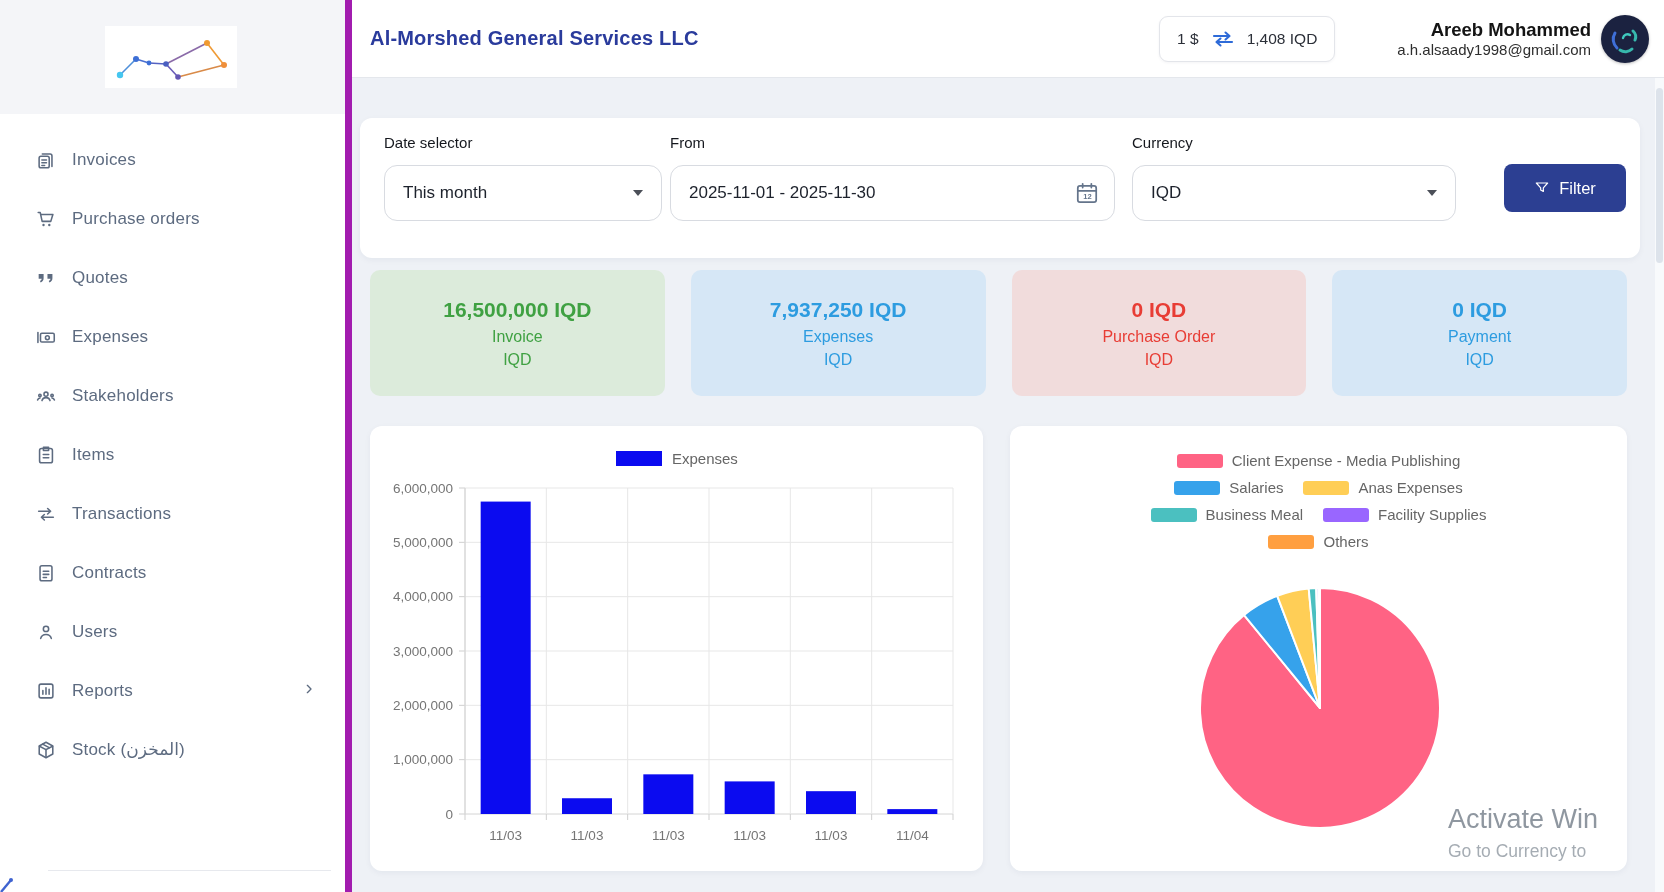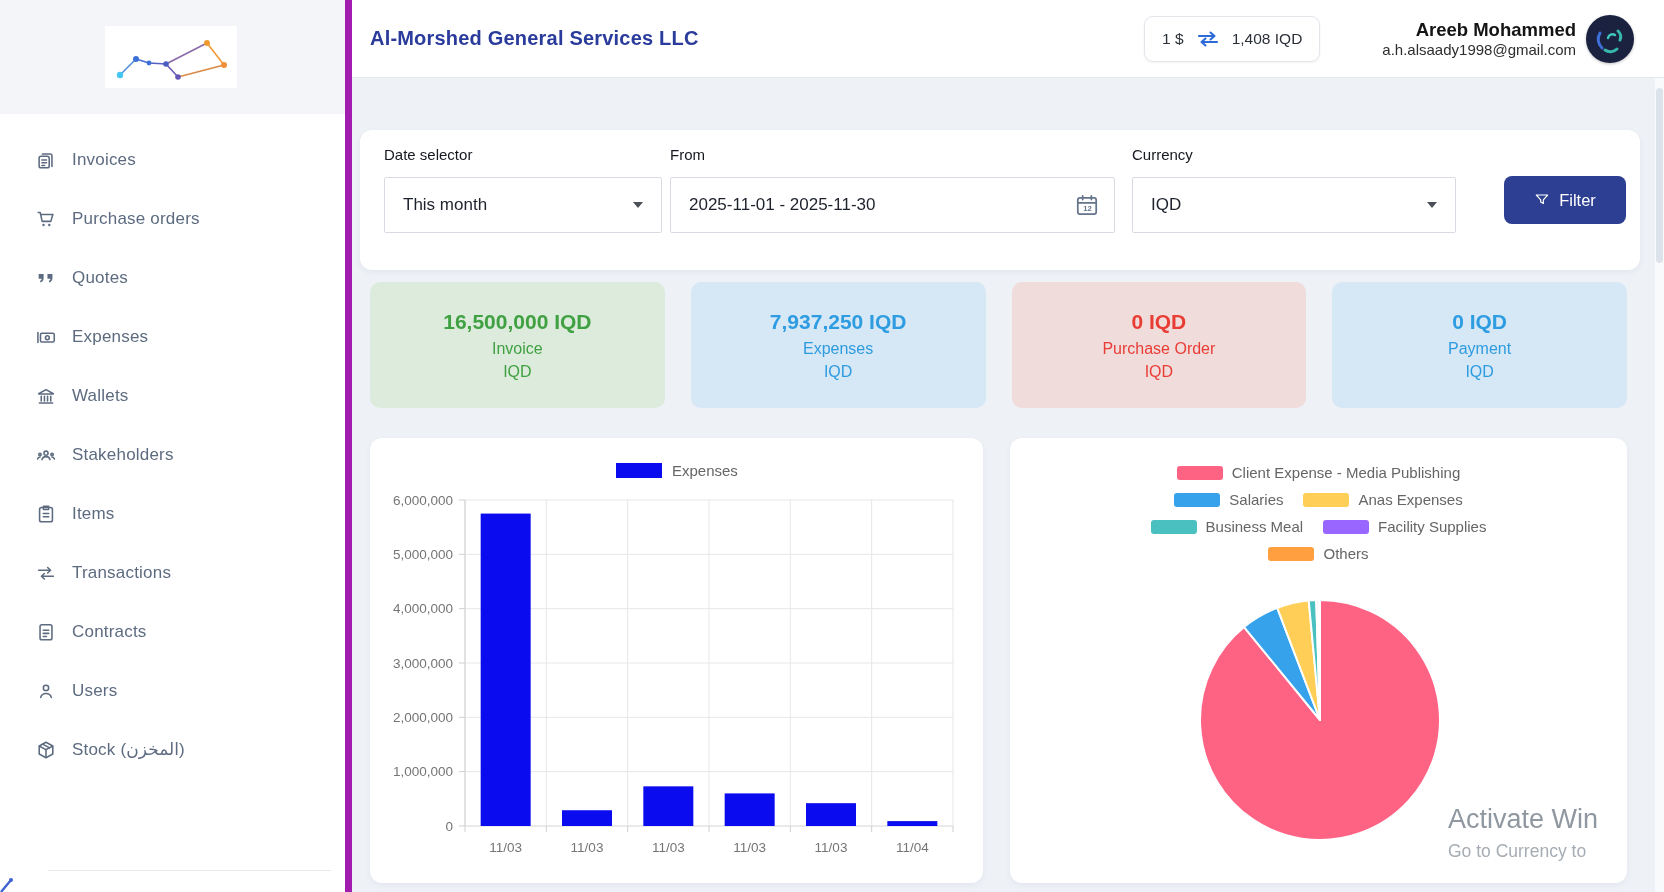--- a/index.html
+++ b/index.html
@@ -25,44 +25,44 @@
   .nav-label { font-size:17px; color:#5d6b80; letter-spacing:.2px; }
   .nav-chevron { margin-left:auto; }
   .nav-chevron svg { width:16px; height:16px; stroke:#5d6b80; fill:none; stroke-width:2;
     stroke-linecap:round; stroke-linejoin:round; }
   .sidebar-divider { position:absolute; left:48px; right:14px; bottom:21px;
     height:1px; background:#e7e9ee; }
   .sidebar-fragment { position:absolute; left:0; bottom:0; }
   
   .header { position:absolute; left:352px; right:0; top:0; height:78px; background:#fff;
     border-bottom:1px solid #e4e7ec; display:flex; align-items:center;
-    padding:0 30px 0 18px; z-index:4; }
+    padding:0 15px 0 18px; z-index:4; }
   .company-title { font-size:20px; font-weight:700; color:#2a3b9c; letter-spacing:.2px; }
   .exchange-box { margin-left:auto; height:46px; border:1px solid #e3e5ea; border-radius:9px;
     background:#fff; display:flex; align-items:center; gap:13px; padding:0 17px;
     box-shadow:0 1px 3px rgba(30,40,70,.05); }
   .exchange-box span { font-size:15.5px; color:#2b2f38; font-weight:500; }
   .swap-icon svg { width:22px; height:18px; stroke:#2e6bd8; fill:none; stroke-width:2.1;
     stroke-linecap:round; stroke-linejoin:round; display:block; }
   .user-block { margin-left:62px; text-align:right; line-height:1.25; }
   .user-name { font-size:18.5px; font-weight:600; color:#141414; }
   .user-email { font-size:15px; color:#2e2e2e; }
   .avatar { width:48px; height:48px; border-radius:50%; background:#1b2240; margin-left:10px;
     flex:0 0 48px; display:flex; align-items:center; justify-content:center;
     box-shadow:0 1px 3px rgba(0,0,0,.25); cursor:pointer; }
   
-  .content { position:absolute; left:352px; top:78px; right:0; bottom:0; padding-top:52px; }
+  .content { position:absolute; left:352px; top:78px; right:0; bottom:0; padding-top:40px; }
   .filter-card { margin:0 24px 0 8px; background:#fff; border-radius:12px;
     box-shadow:0 2px 6px rgba(20,40,80,.05); height:140px; position:relative; padding:16px 0 0 24px; }
   .field-group { position:absolute; top:16px; }
   .fg-date { left:24px; width:278px; }
   .fg-from { left:310px; width:445px; }
   .fg-currency { left:772px; width:324px; }
   .field-label { font-size:15px; color:#15181e; margin-bottom:14px; }
-  .field-box { height:56px; border:1px solid #d8dbe1; border-radius:2px; background:#fff;
+  .field-box { height:56px; border:1px solid #d8dbe1; border-radius:13px; background:#fff;
     display:flex; align-items:center; padding:0 18px; position:relative; cursor:pointer; }
   .field-value { font-size:17px; color:#1d222c; }
   .caret { width:0; height:0; border-left:5.5px solid transparent; border-right:5.5px solid transparent;
     border-top:6px solid #4b4f58; position:absolute; right:18px; top:50%; margin-top:-3px; }
   .calendar-icon { position:absolute; right:14px; top:50%; transform:translateY(-50%); }
   .calendar-icon svg { width:26px; height:26px; stroke:#64748b; fill:none; stroke-width:1.6;
     stroke-linecap:round; display:block; }
   .calendar-icon text { fill:#64748b; stroke:none; font-size:7px; font-weight:bold;
     font-family:"Liberation Sans",sans-serif; }
   .filter-btn { position:absolute; right:14px; top:46px; width:122px; height:48px;
@@ -162,31 +162,20 @@
             <rect x="6" y="8" width="15" height="9.5" rx="1.5"></rect>
             <circle cx="13.5" cy="12.8" r="2.1"></circle>
             <path d="M3.2 7v11"></path>
           </svg>
         </span>
         <span class="nav-label">Expenses</span>
       </div>
       <div class="nav-item">
         <span class="nav-icon">
           <svg viewBox="0 0 24 24">
-            <path d="M4 9.6L12 5l8 4.6"></path>
-            <path d="M4.8 9.8h14.4"></path>
-            <path d="M6.8 12.4v5M10.3 12.4v5M13.7 12.4v5M17.2 12.4v5"></path>
-            <path d="M4.8 19.6h14.4"></path>
-          </svg>
-        </span>
-        <span class="nav-label">Wallets</span>
-      </div>
-      <div class="nav-item">
-        <span class="nav-icon">
-          <svg viewBox="0 0 24 24">
             <circle cx="12" cy="10" r="2.2"></circle>
             <path d="M7.6 17c.6-2 2.2-3.2 4.4-3.2s3.8 1.2 4.4 3.2"></path>
             <circle cx="5.4" cy="11.4" r="1.3"></circle>
             <circle cx="18.6" cy="11.4" r="1.3"></circle>
             <path d="M2.8 16.3c.4-1.3 1.4-2.1 2.8-2.2M21.2 16.3c-.4-1.3-1.4-2.1-2.8-2.2"></path>
           </svg>
         </span>
         <span class="nav-label">Stakeholders</span>
       </div>
       <div class="nav-item">
@@ -218,20 +207,32 @@
         <span class="nav-label">Contracts</span>
       </div>
       <div class="nav-item">
         <span class="nav-icon">
           <svg viewBox="0 0 24 24">
             <circle cx="12" cy="8.6" r="2.9"></circle>
             <path d="M6.2 19c.7-2.7 3-4.3 5.8-4.3s5.1 1.6 5.8 4.3"></path>
           </svg>
         </span>
         <span class="nav-label">Users</span>
+      </div>
+      <div class="nav-item">
+        <span class="nav-icon">
+          <svg viewBox="0 0 24 24">
+            <rect x="4.5" y="4.5" width="15" height="15" rx="2"></rect>
+            <path d="M8.6 15.5v-4M12 15.5v-7M15.4 15.5v-5.5"></path>
+          </svg>
+        </span>
+        <span class="nav-label">Reports</span>
+        <span class="nav-chevron"><svg viewBox="0 0 24 24">
+            <path d="M9.5 6.5l5.5 5.5-5.5 5.5"></path>
+          </svg></span>
       </div>
       <div class="nav-item">
         <span class="nav-icon">
           <svg viewBox="0 0 24 24">
             <path d="M12 3.6l7.4 4v8.8l-7.4 4-7.4-4V7.6z"></path>
             <path d="M4.9 7.9L12 11.6l7.1-3.7"></path>
             <path d="M12 11.6V20"></path>
             <path d="M8.3 5.6l7.2 3.8"></path>
           </svg>
         </span>

